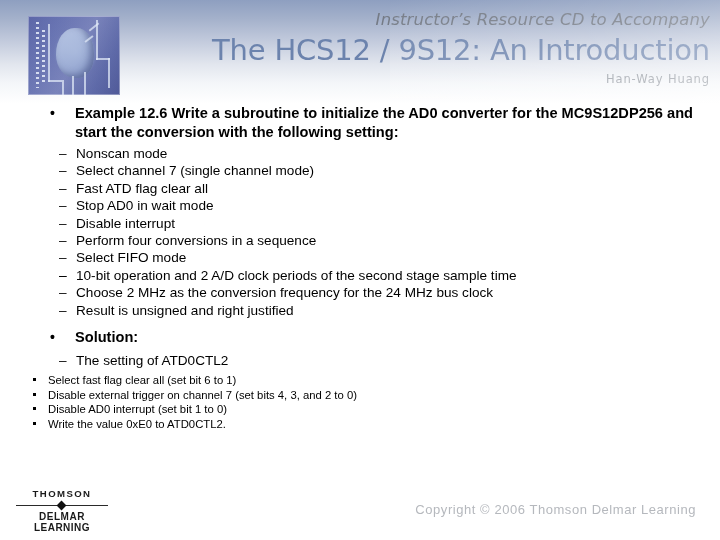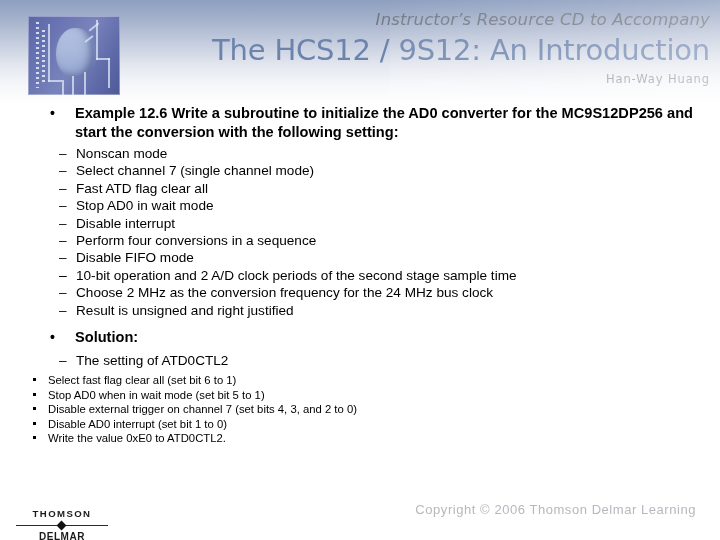--- a/index.html
+++ b/index.html
@@ -186,21 +186,20 @@
     width: 92px;
     text-align: center;
   }
   #thomson-word {
     font-family: "Liberation Sans", sans-serif;
     font-size: 9.6px;
     font-weight: bold;
     letter-spacing: 1.4px;
     color: #1a1a1a;
     line-height: 12px;
-    margin-top: 20px;
   }
   #thomson-rule {
     position: relative;
     height: 9px;
     margin: 1px 0 1px 0;
   }
   #thomson-rule .rule-line {
     position: absolute;
     left: 0; right: 0; top: 4px;
     height: 1px;
@@ -291,21 +290,21 @@
     <li class="b2">
       <span class="marker">–</span>
       <span>Disable interrupt</span>
     </li>
     <li class="b2">
       <span class="marker">–</span>
       <span>Perform four conversions in a sequence</span>
     </li>
     <li class="b2">
       <span class="marker">–</span>
-      <span>Disable FIFO mode</span>
+      <span>Select FIFO mode</span>
     </li>
     <li class="b2">
       <span class="marker">–</span>
     </li>
     <li class="b2">
       <span class="marker">–</span>
       <span>10-bit operation and 2 A/D clock periods of the second stage sample time</span>
     </li>
     <li class="b2">
       <span class="marker">–</span>
@@ -328,24 +327,20 @@
     <li class="b2">
       <span class="marker">–</span>
       <span>The setting of ATD0CTL2</span>
     </li>
   </ul>
 
   <ul class="lvl" id="solution-sub-sub">
     <li class="b3">
       <span class="marker"></span>
       <span>Select fast flag clear all (set bit 6 to 1)</span>
-    </li>
-    <li class="b3">
-      <span class="marker"></span>
-      <span>Stop AD0 when in wait mode (set bit 5 to 1)</span>
     </li>
     <li class="b3">
       <span class="marker"></span>
       <span>Disable external trigger on channel 7 (set bits 4, 3, and 2 to 0)</span>
     </li>
     <li class="b3">
       <span class="marker"></span>
       <span>Disable AD0 interrupt (set bit 1 to 0)</span>
     </li>
     <li class="b3">

